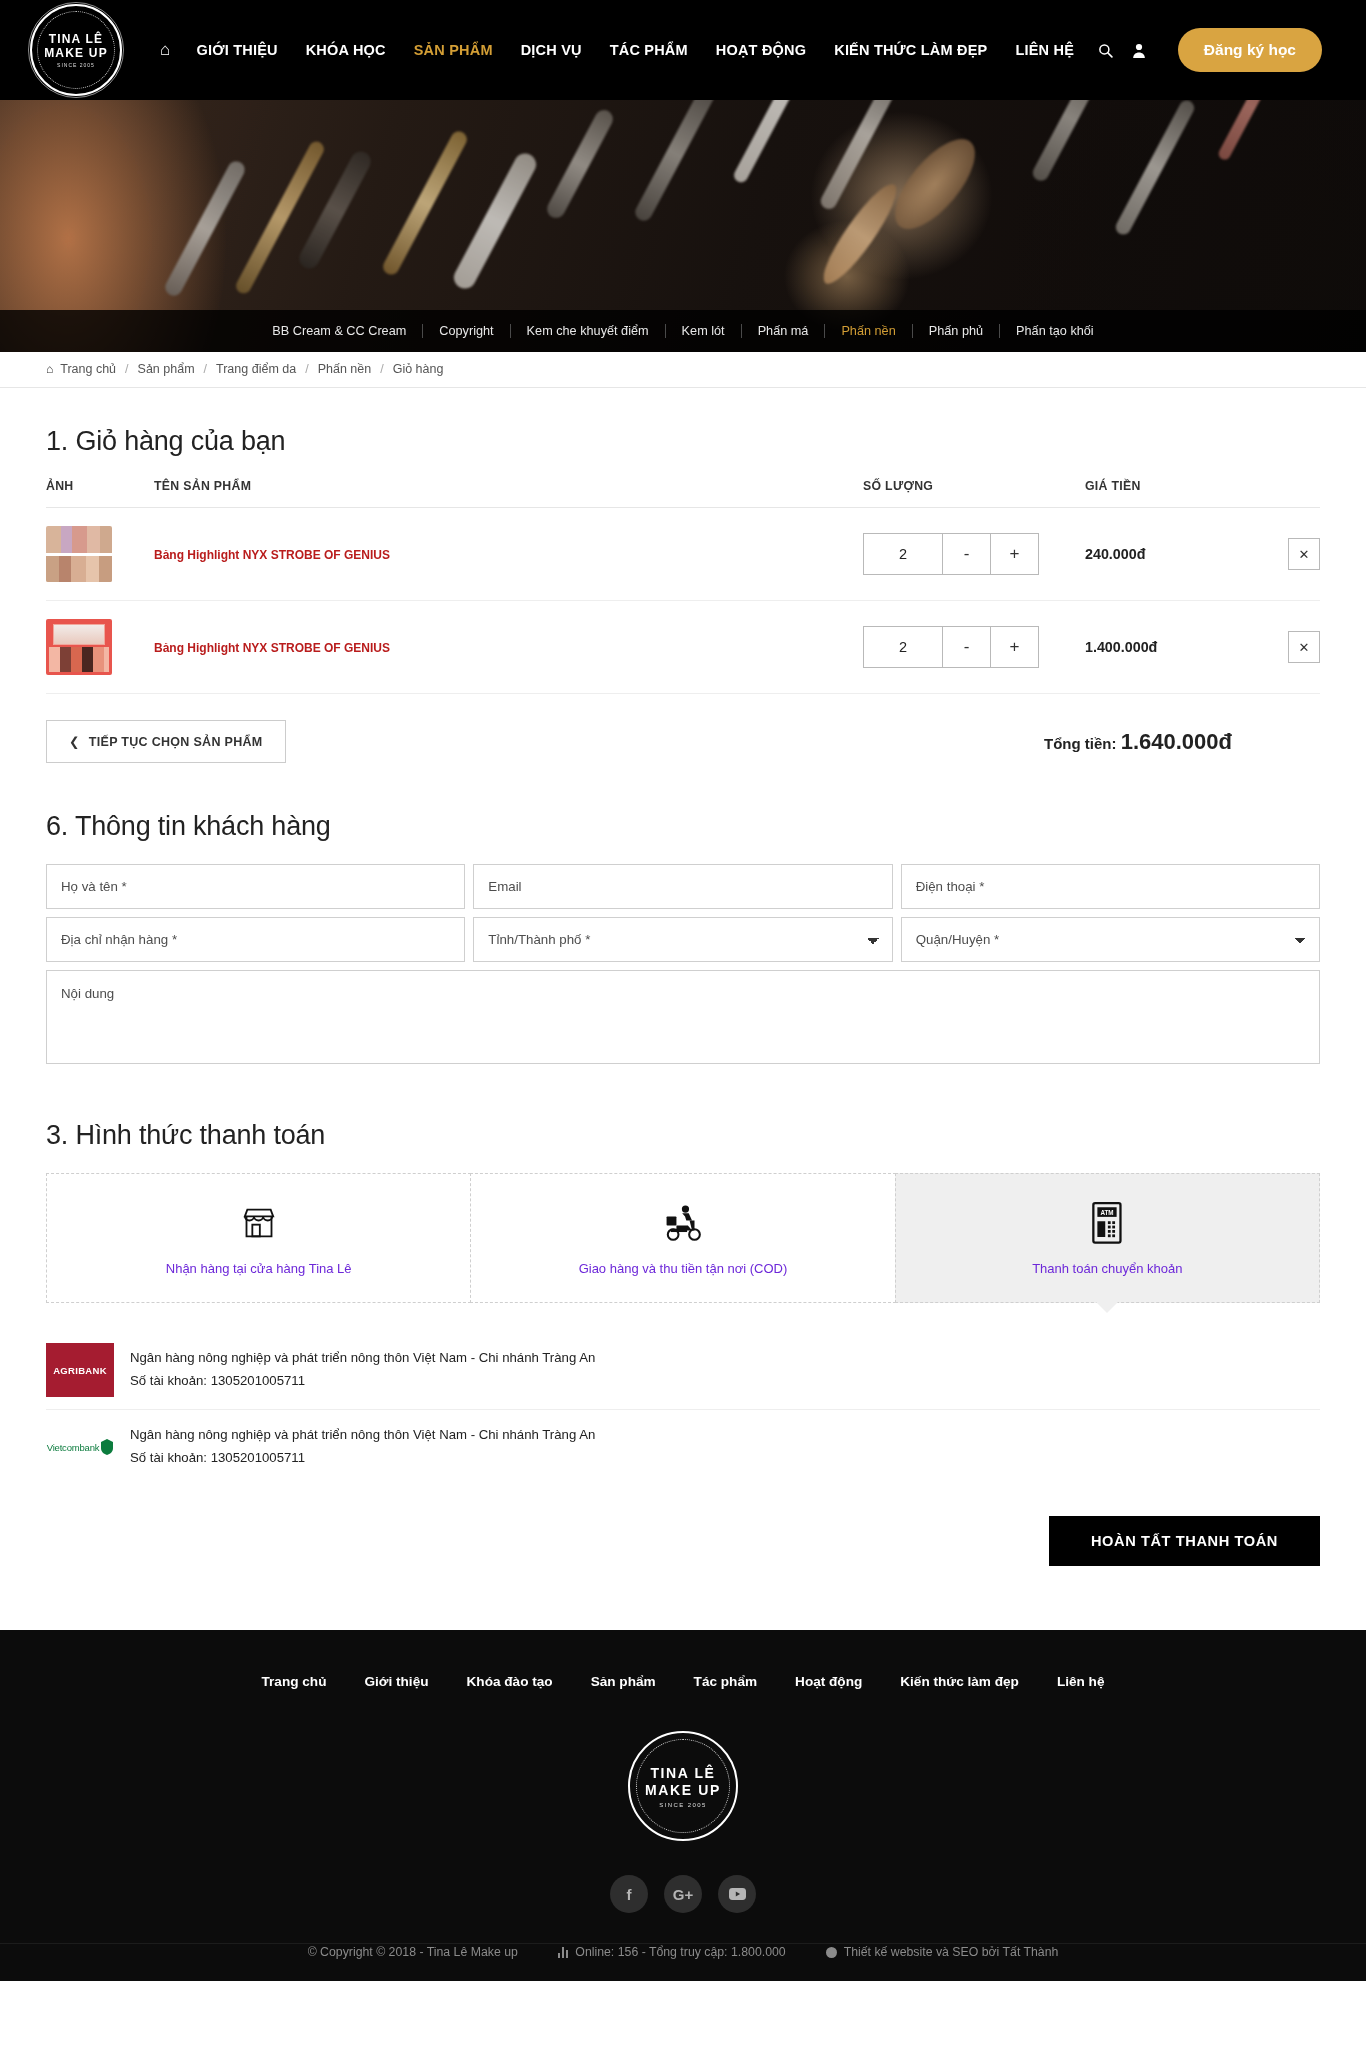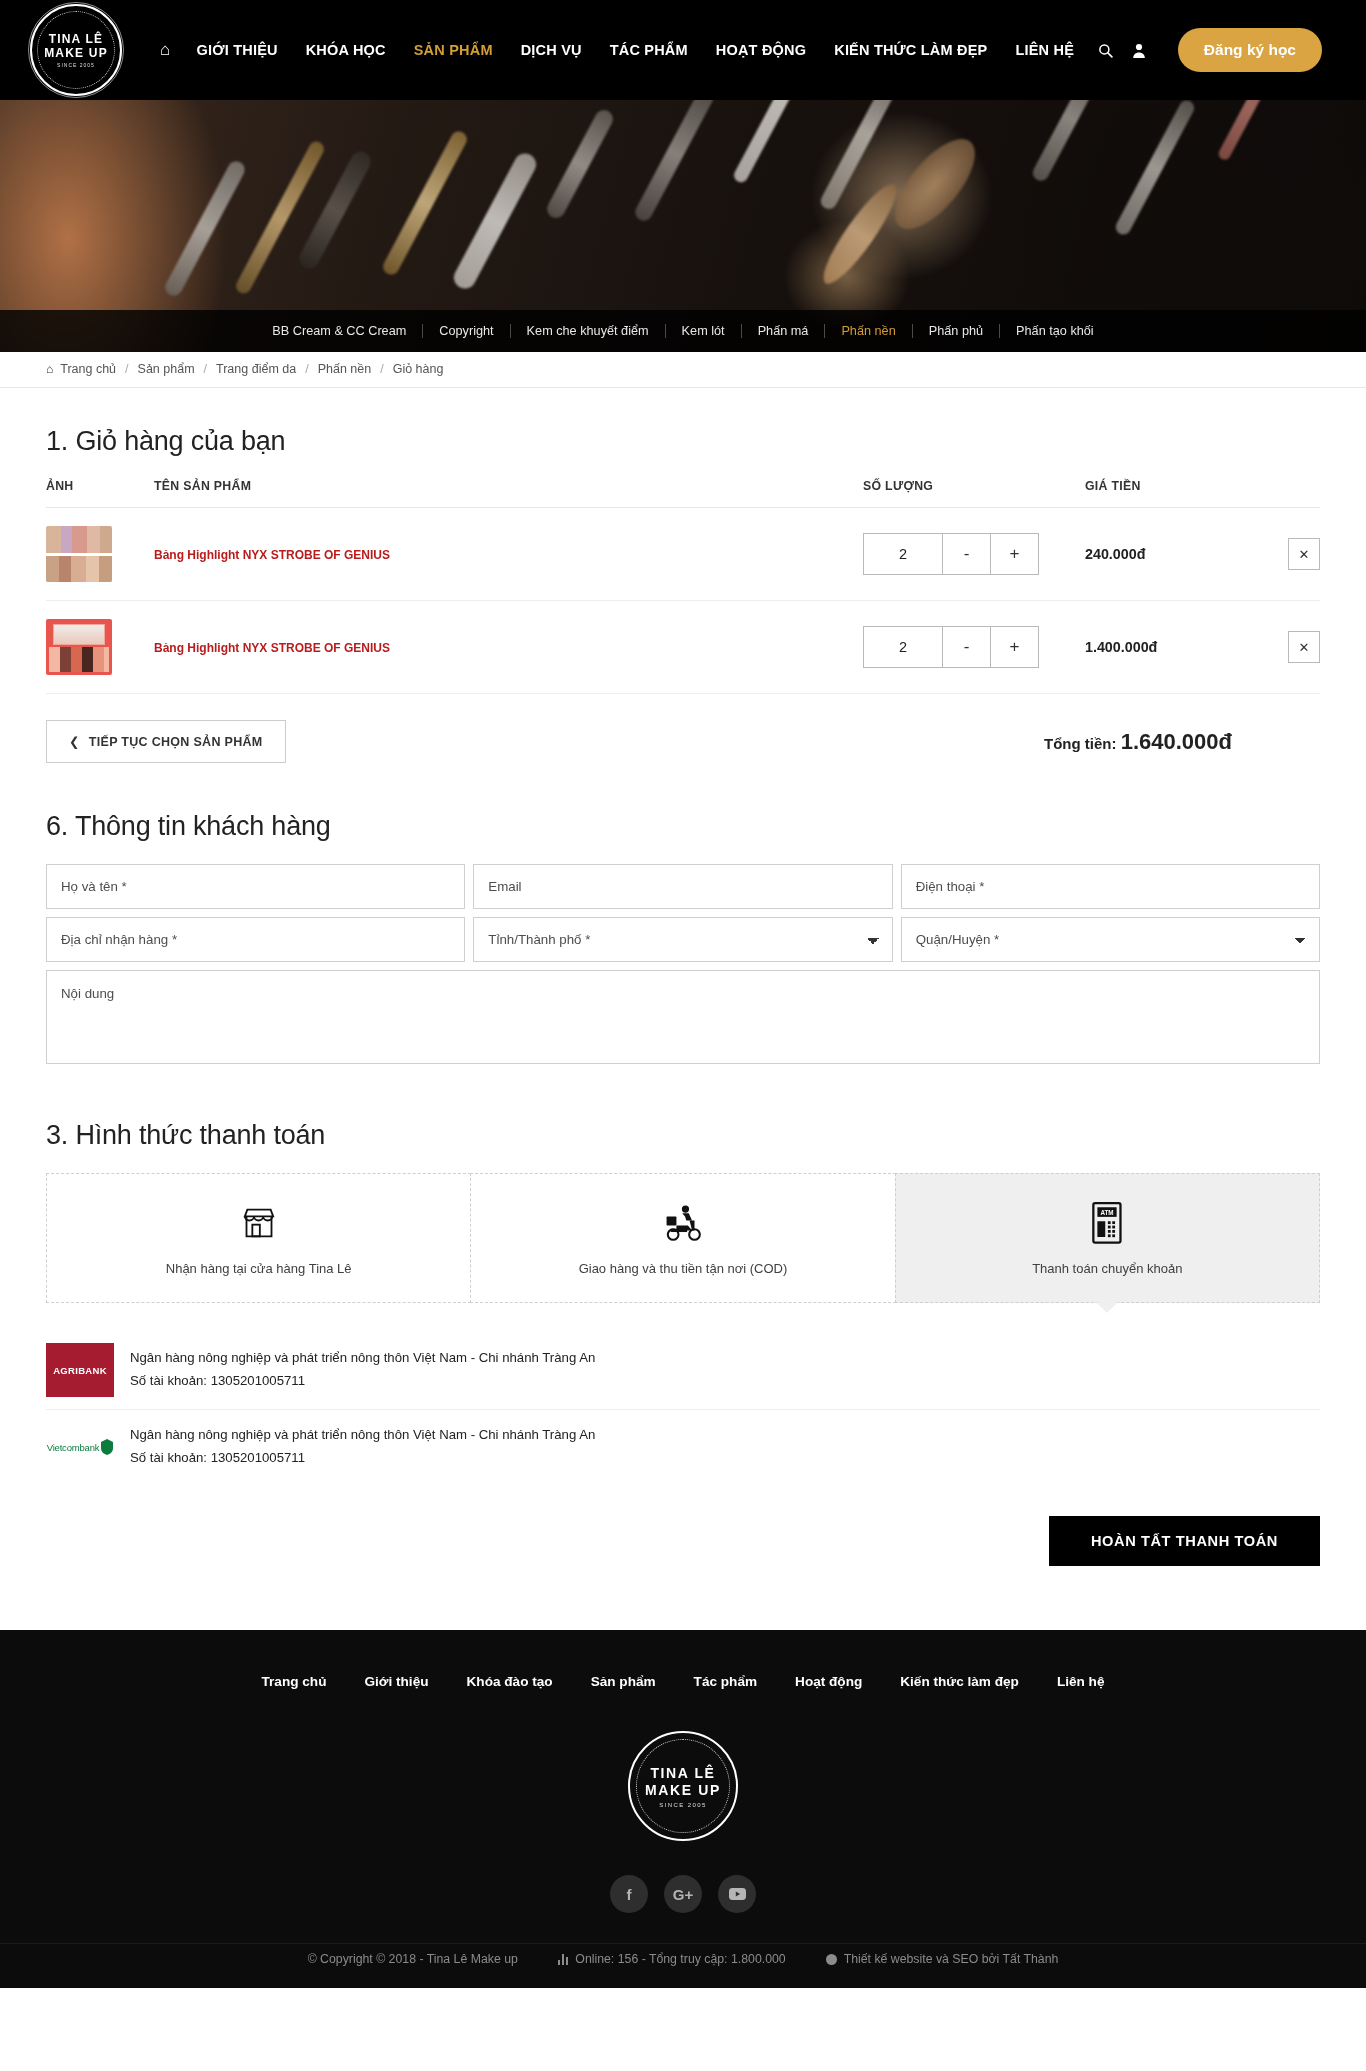--- a/index.html
+++ b/index.html
@@ -234,21 +234,21 @@
     cursor: pointer; position: relative; background: #fff;
   }
   .paycard:first-child { margin-left: 0; }
   .paycard.sel { background: #efefef; }
   .paycard.sel::after {
     content: ""; position: absolute; left: 50%; bottom: -11px;
     margin-left: -11px; width: 0; height: 0;
     border-left: 11px solid transparent; border-right: 11px solid transparent;
     border-top: 11px solid #efefef;
   }
-  .paylabel { font-size: 13px; color: #404040; }
+  .paylabel { font-size: 13px; color: #6d28d9; }
   .payicon { height: 44px; display:flex; align-items:center; justify-content:center; }
 
   .banklist { padding-top: 30px; }
   .bankrow {
     display: flex; align-items: center; gap: 16px;
     padding: 10px 0 12px 0; border-bottom: 1px solid #eee;
   }
   .bankrow:last-child { border-bottom: none; }
   .banklogo { width: 68px; height: 54px; flex: 0 0 68px; display:flex; align-items:center; justify-content:center; }
   .logo-agri {
@@ -295,21 +295,21 @@
   .social { display: flex; justify-content: center; gap: 16px; padding: 34px 0 30px 0; }
   .sbtn {
     width: 38px; height: 38px; border-radius: 50%; background: #2e2e2e;
     display: flex; align-items: center; justify-content: center;
     color: #b5b5b5; font-size: 15px; font-weight: 700; cursor: pointer;
     text-decoration: none;
   }
   .copyline {
     border-top: 1px solid #1c1c1c;
     display: flex; align-items: center; justify-content: center; gap: 40px;
-    padding: 8px 0 22px 0;
+    padding: 1px 0 22px 0;
     color: #8b8b8b; font-size: 12.3px;
   }
   .copyline .seg { display: flex; align-items: center; gap: 7px; }
   .bars { display: inline-flex; align-items: flex-end; gap: 1.5px; height: 11px; }
   .bars i { display:block; width: 2.5px; background: #8b8b8b; }
   .dotico { width: 11px; height: 11px; border-radius: 50%; background: #8b8b8b; display:inline-block; }
   svg { display: block; }
 </style>
 </head>
 <body>

